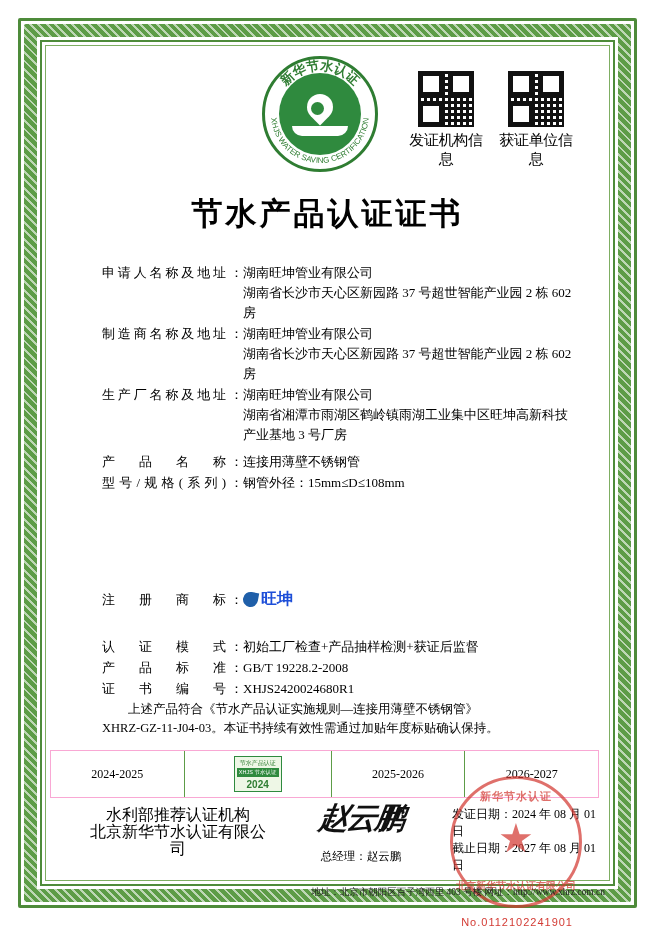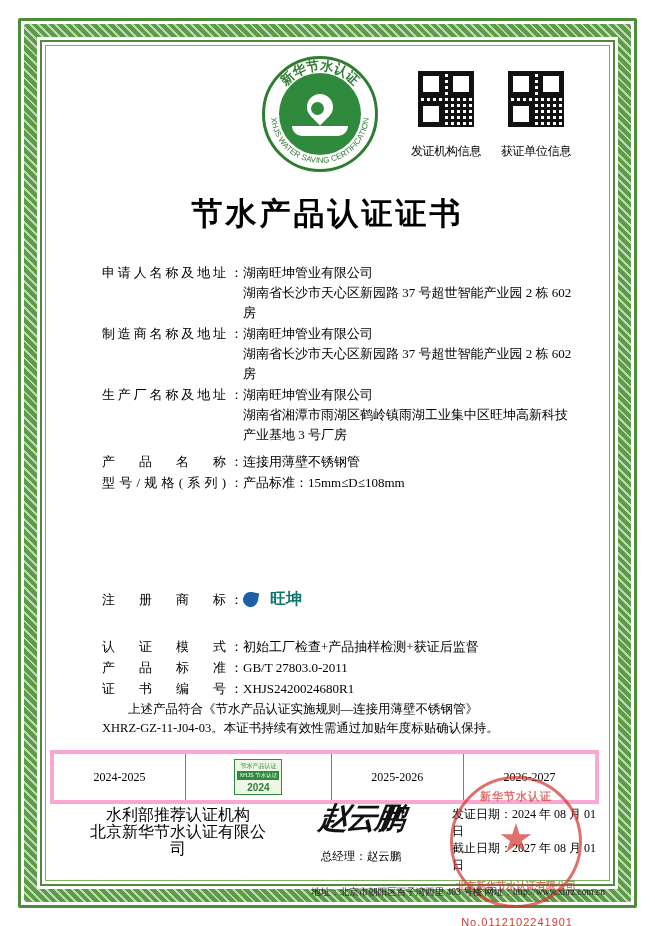--- a/index.html
+++ b/index.html
@@ -172,22 +172,22 @@
   .qr-img::before { left: 1px; top: 1px; }
   .qr-img::after { right: 1px; top: 1px; }
   .qr-eye3 {
     position: absolute;
     left: 1px; bottom: 1px;
     width: 16px; height: 16px;
     border: 4px solid #111;
     background: #fff;
   }
   .qr-caption {
-    font-size: 12px;
-    margin-top: 15px;
+    font-size: 15px;
+    margin-top: 3px;
     color: #000;
     font-family: Liberation Mono, monospace;
     letter-spacing: -0.3px;
   }
 
   
   .cert-title {
     text-align: center;
     font-size: 31px;
     font-weight: bold;
@@ -235,24 +235,24 @@
   .tm-row {
     display: flex;
     align-items: center;
     font-size: 13px;
     margin-top: 96px;
     margin-bottom: 26px;
   }
   .tm-logo {
     display: inline-flex;
     align-items: center;
-    gap: 12px;
+    gap: 3px;
     font-size: 16px;
     font-weight: bold;
-    color: #0f766e;
+    color: #1d4ed8;
   }
   .tm-mark {
     display: inline-block;
     width: 15px; height: 15px;
     background: #1f5fa9;
     border-radius: 50% 0 50% 50%;
     transform: rotate(10deg);
   }
 
   
@@ -263,21 +263,21 @@
     padding-left: 52px;
     padding-right: 6px;
     text-align: justify;
   }
   .para .indent { text-indent: 26px; display: block; }
 
   
   .year-table {
     display: flex;
     margin-top: 12px;
-    border: 4px solid #f9a8d4;
+    border: 1px solid #f9a8d4;
     height: 46px;
     margin-right: 6px;
   }
   .year-cell {
     flex: 1;
     border-right: 1px solid #5d9c47;
     position: relative;
     font-size: 12px;
     display: flex;
     align-items: center;
@@ -490,21 +490,21 @@
 
       <div class="frow">
         <div class="flabel">产品名称</div>
         <div class="fcolon">：</div>
         <div class="fvalue">连接用薄壁不锈钢管</div>
       </div>
 
       <div class="frow">
         <div class="flabel tight">型号/规格(系列)</div>
         <div class="fcolon">：</div>
-        <div class="fvalue">产品标准：15mm≤D≤108mm</div>
+        <div class="fvalue">钢管外径：15mm≤D≤108mm</div>
       </div>
 
       <div class="tm-row">
         <div class="flabel">注册商标</div>
         <div class="fcolon">：</div>
         <div class="fvalue">
           <span class="tm-logo">
             <span class="tm-mark"></span>
             <span>旺坤</span>
           </span>
@@ -513,21 +513,21 @@
 
       <div class="frow">
         <div class="flabel">认证模式</div>
         <div class="fcolon">：</div>
         <div class="fvalue">初始工厂检查+产品抽样检测+获证后监督</div>
       </div>
 
       <div class="frow">
         <div class="flabel">产品标准</div>
         <div class="fcolon">：</div>
-        <div class="fvalue">GB/T 27803.0-2011</div>
+        <div class="fvalue">GB/T 19228.2-2008</div>
       </div>
 
       <div class="frow">
         <div class="flabel">证书编号</div>
         <div class="fcolon">：</div>
         <div class="fvalue">XHJS2420024680R1</div>
       </div>
     </div>
 
     <div class="para">

